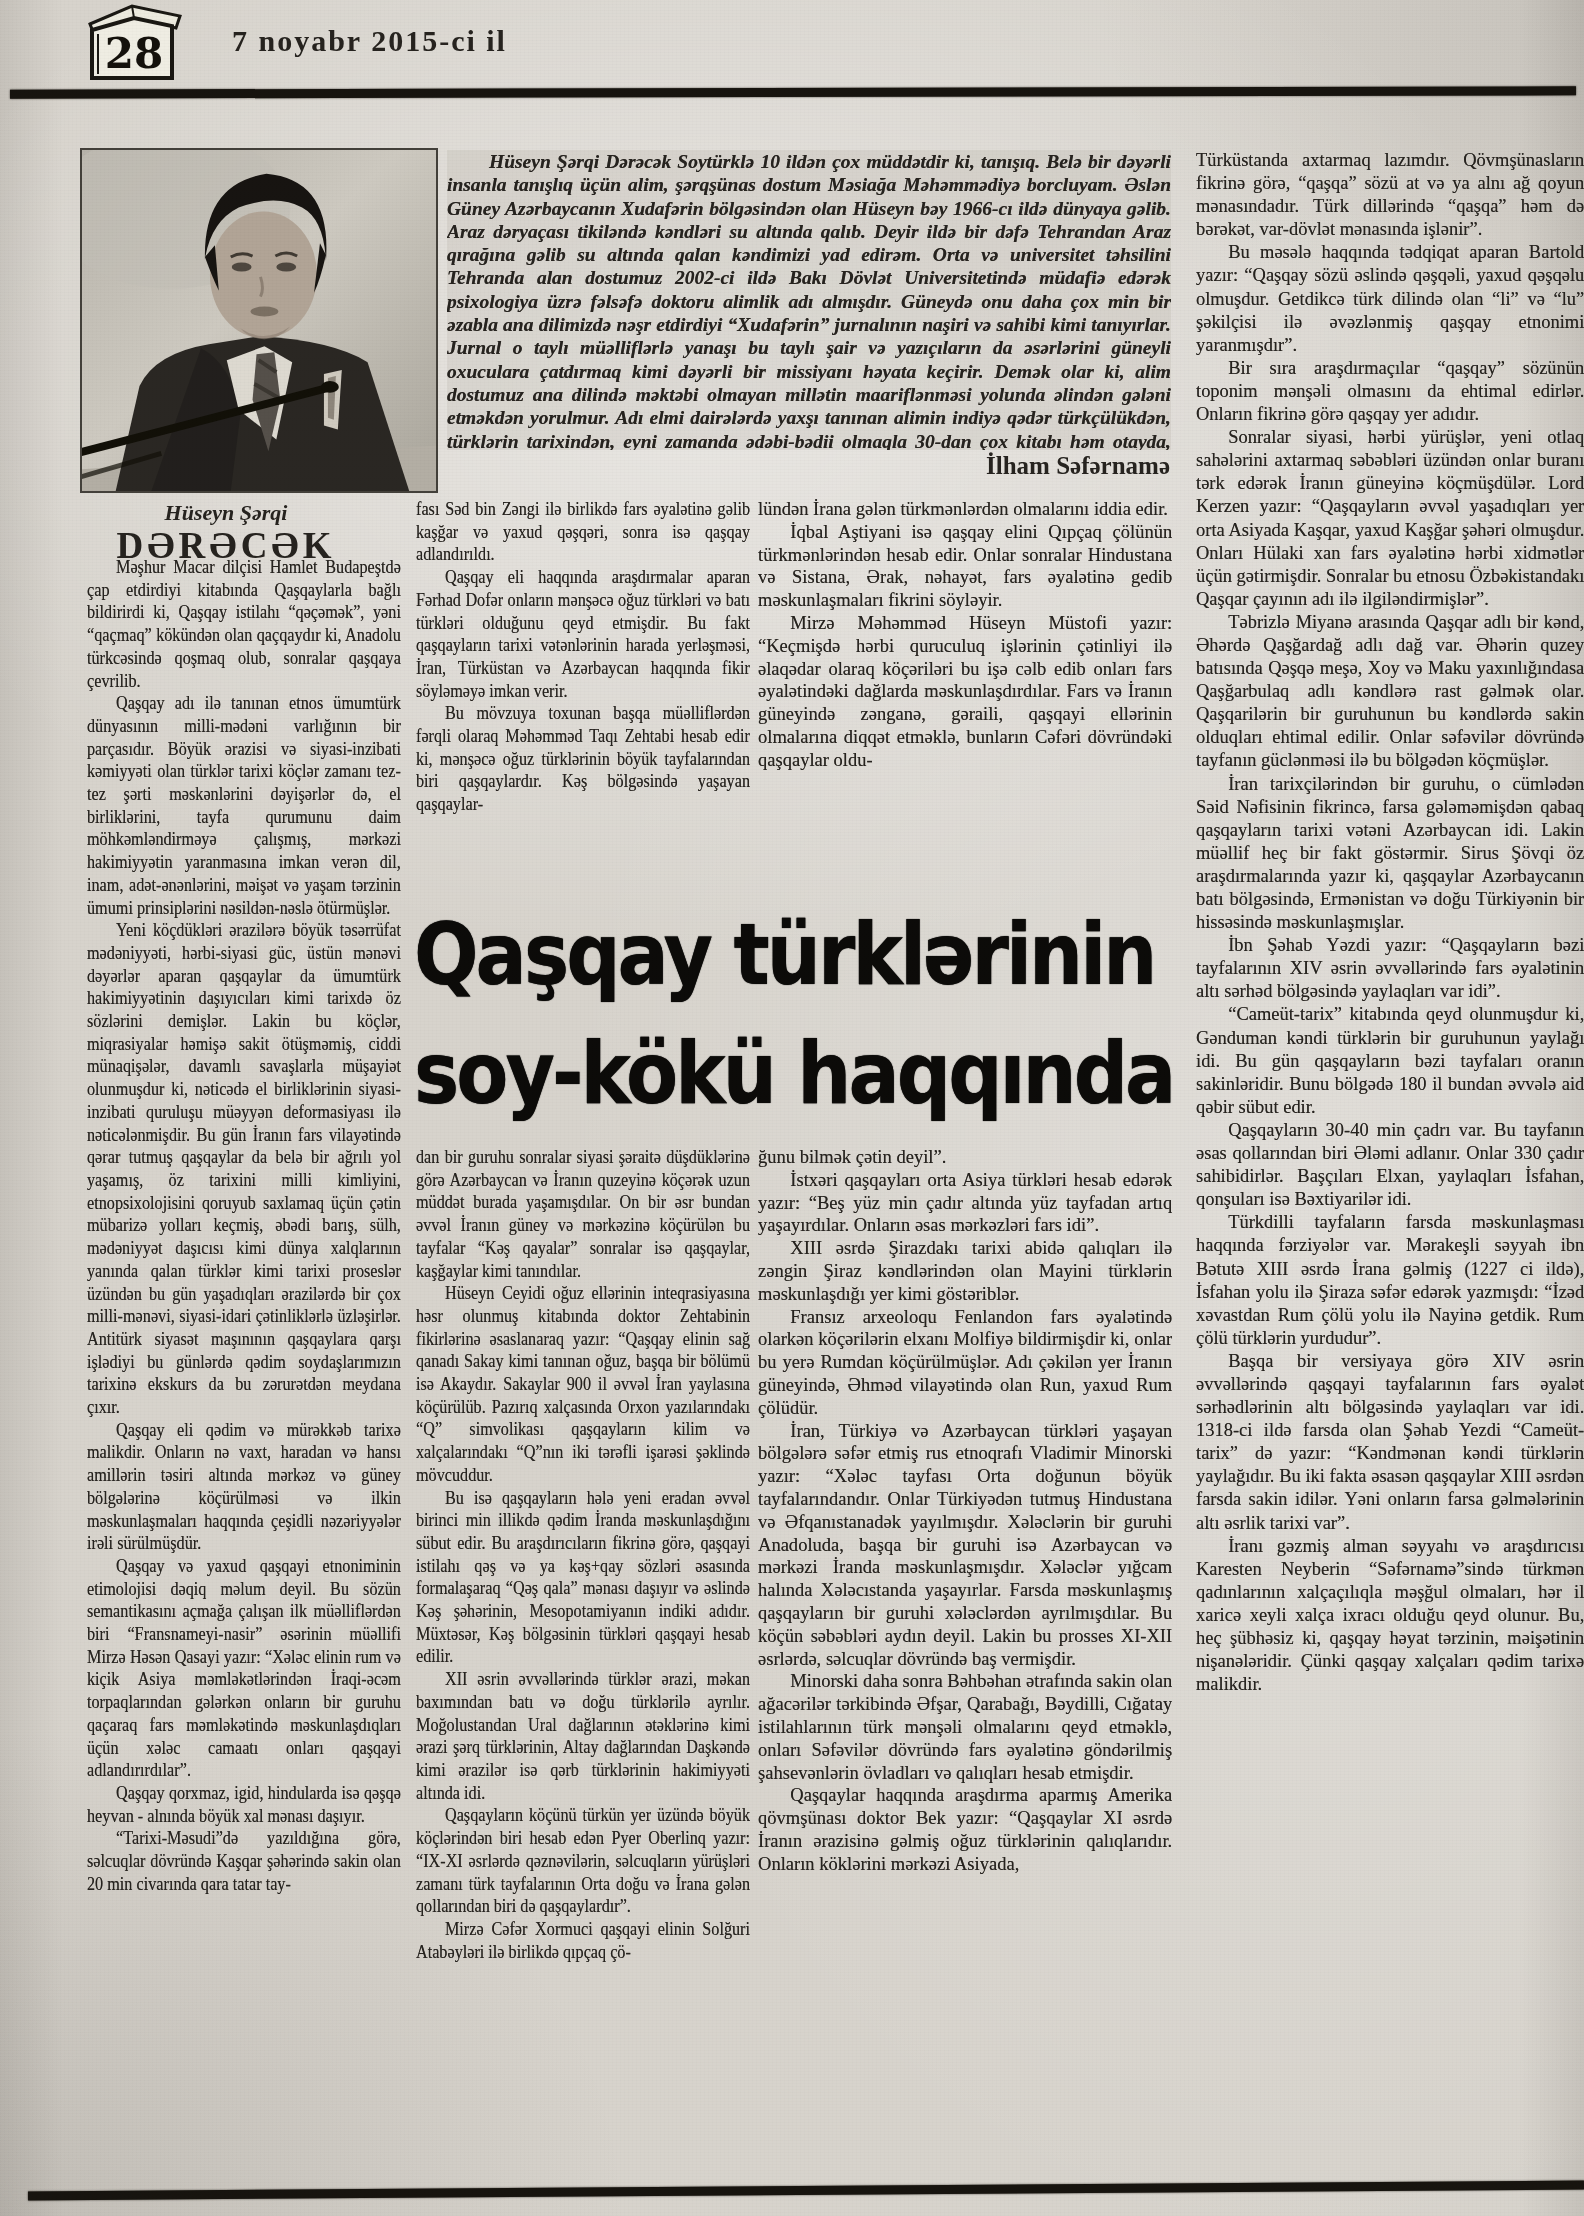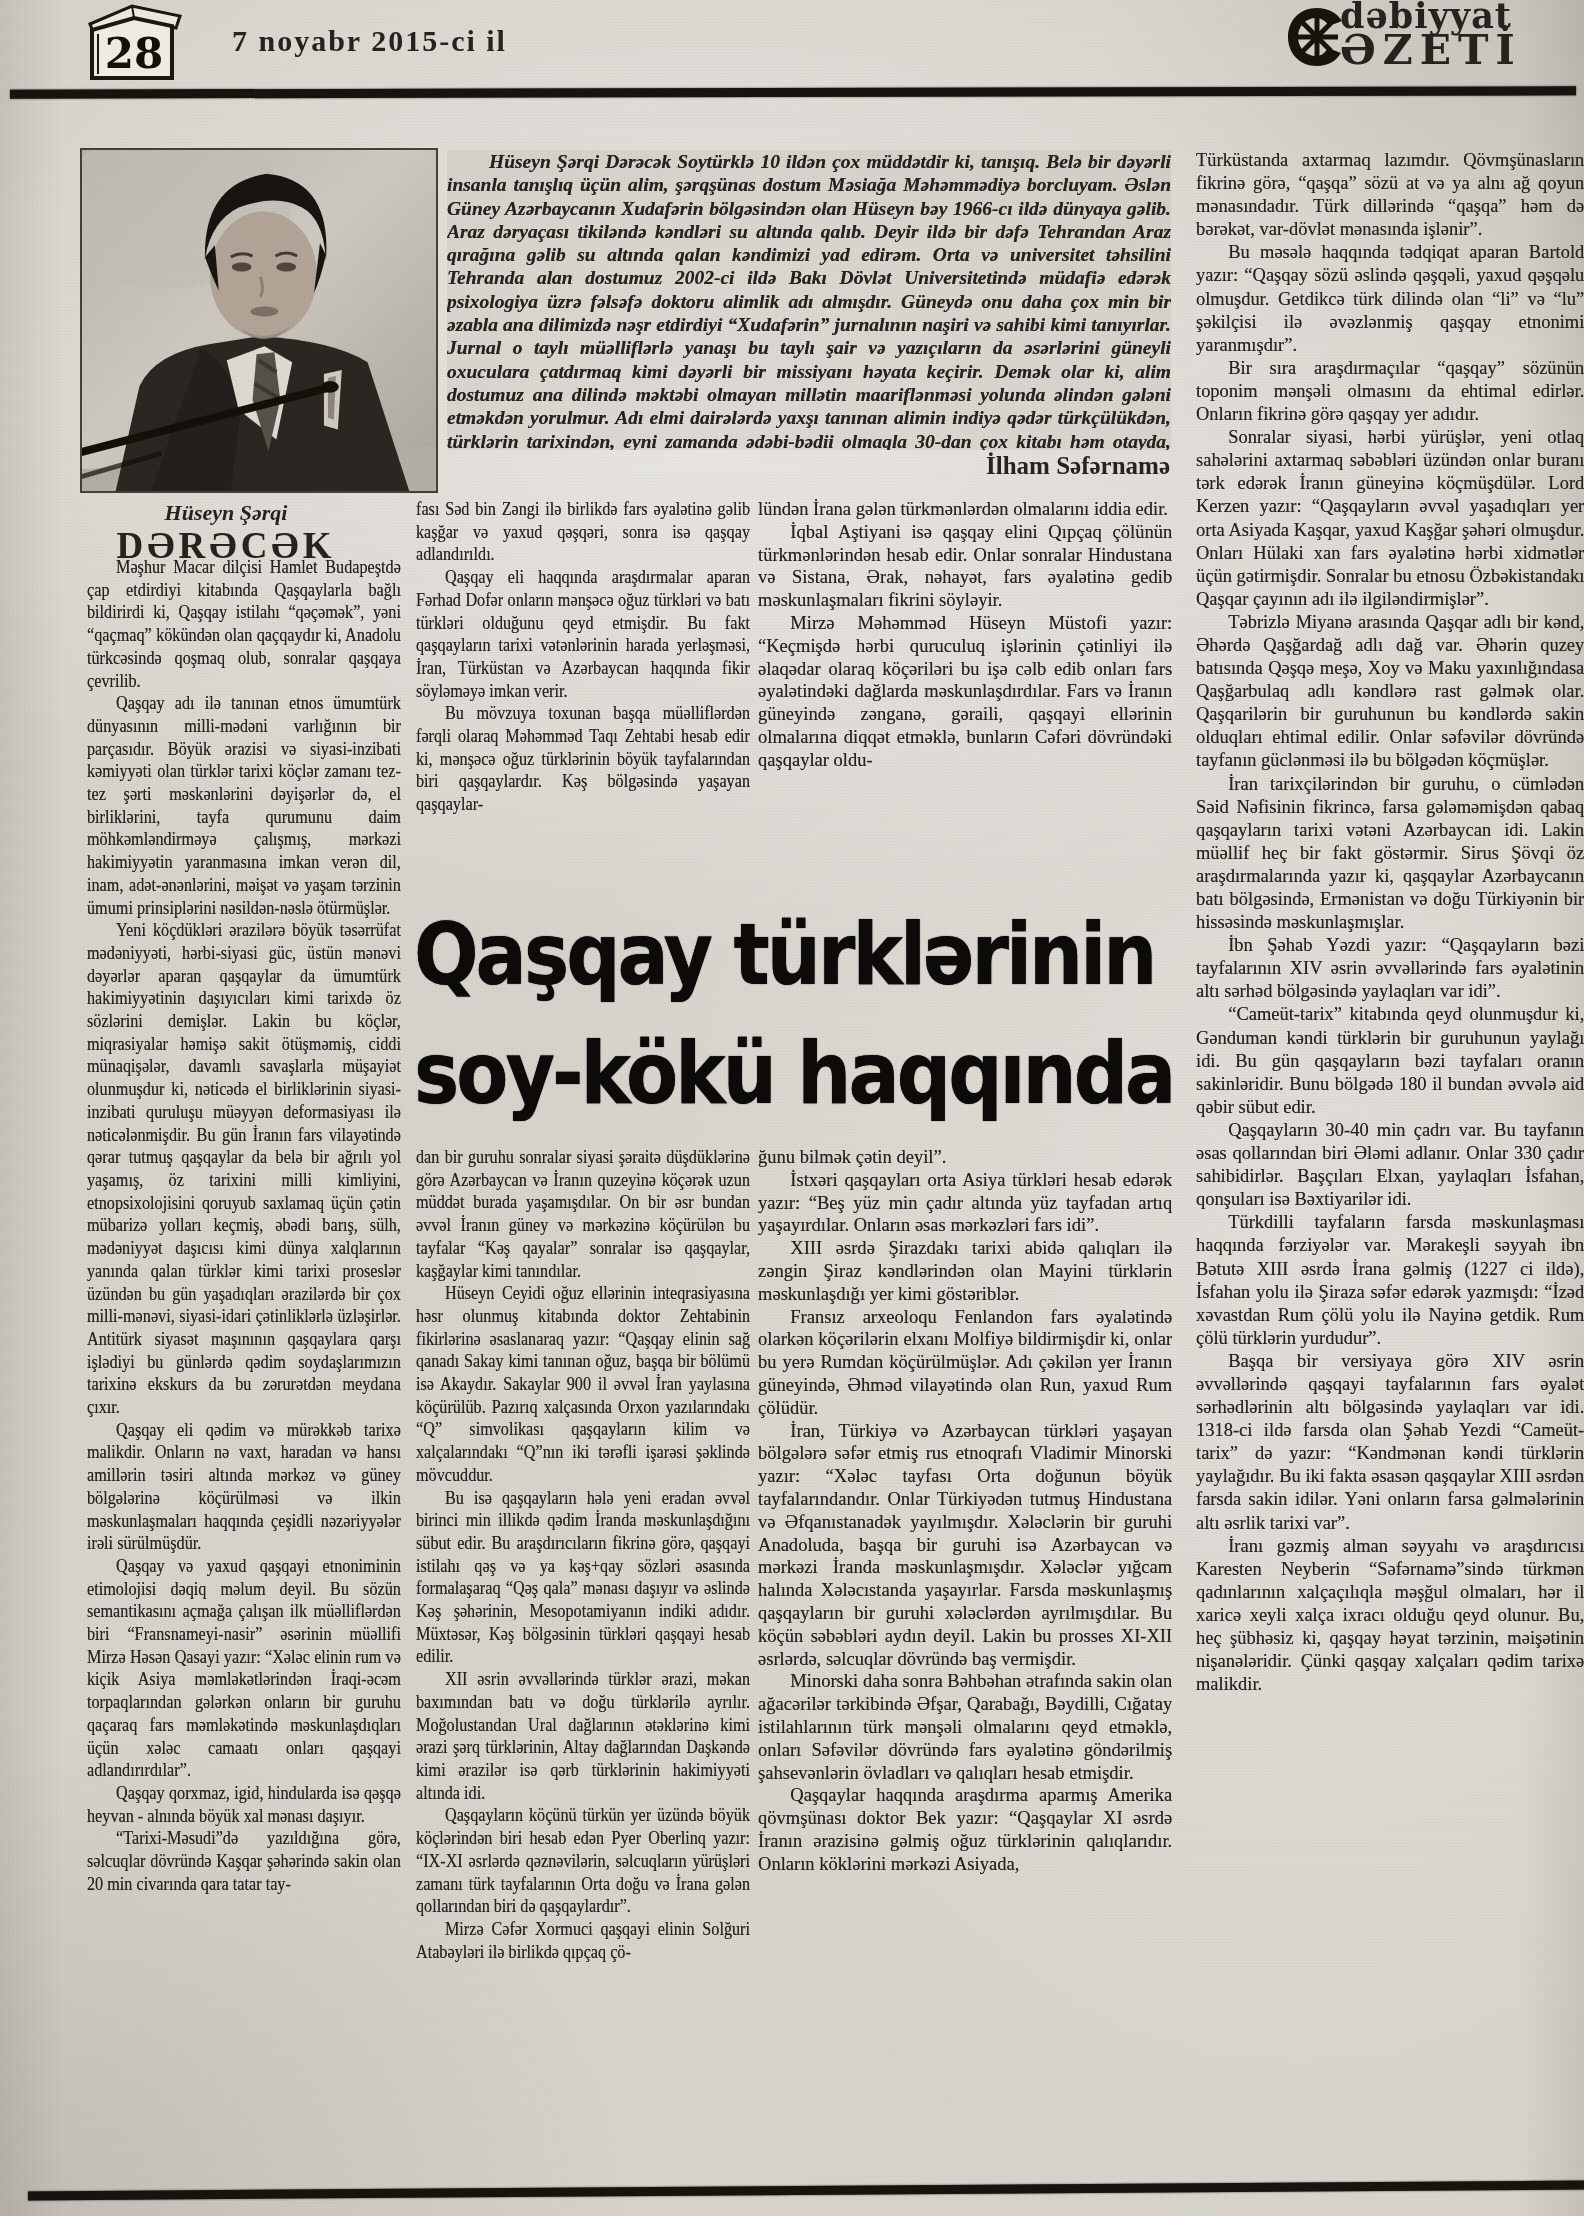--- a/index.html
+++ b/index.html
@@ -80,35 +80,20 @@
     <svg viewBox="0 0 132 80">
       <path d="M22,22 L64,4 L112,14 L108,26 L66,16 L26,32 Z" fill="#eceade" stroke="#1a1813" stroke-width="3"></path>
       <path d="M64,4 L66,16" stroke="#1a1813" stroke-width="2"></path>
       <path d="M24,28 L24,76 L104,76 L104,24 L66,16 L24,28 Z" fill="#efede3" stroke="#1a1813" stroke-width="4"></path>
       <path d="M30,32 L30,72" stroke="#1a1813" stroke-width="2"></path>
       <text x="66" y="66" text-anchor="middle" font-family="DejaVu Serif, serif" font-weight="bold" font-size="42" fill="#14110c">28</text>
     </svg>
   </div>
   <div id="date-text">7 noyabr 2015-ci il</div>
 
-  <div id="newspaper-logo">
-    <svg id="logo-star" viewBox="0 0 66 66">
-      <path d="M33,4 C15,4 4,17 4,33 C4,49 15,62 33,62 C44,62 52,57 57,49 L44,44 C41,49 37,52 32,52 C22,52 14,44 14,33 C14,22 22,14 32,14 C37,14 42,17 45,22 L58,17 C53,9 44,4 33,4 Z" fill="#17130d"></path>
-      <g stroke="#17130d" stroke-width="5">
-        <line x1="33" y1="12" x2="33" y2="54"></line>
-        <line x1="12" y1="33" x2="54" y2="33"></line>
-        <line x1="19" y1="19" x2="47" y2="47"></line>
-        <line x1="47" y1="19" x2="19" y2="47"></line>
-      </g>
-    </svg>
-    <div id="logo-words">
-      <span id="logo-line1">dəbiyyat</span>
-      <span id="logo-line2">ƏZETİ</span>
-    </div>
-  </div>
 
   <div id="header-rule" class="rule"></div>
 
   <div id="portrait">
     <svg viewBox="0 0 357 344" preserveAspectRatio="none">
       <defs>
         <linearGradient id="wall" x1="0" y1="0" x2="1" y2="1">
           <stop offset="0" stop-color="#b7b3aa"></stop>
           <stop offset=".45" stop-color="#cdc9c0"></stop>
           <stop offset="1" stop-color="#aaa69c"></stop>

